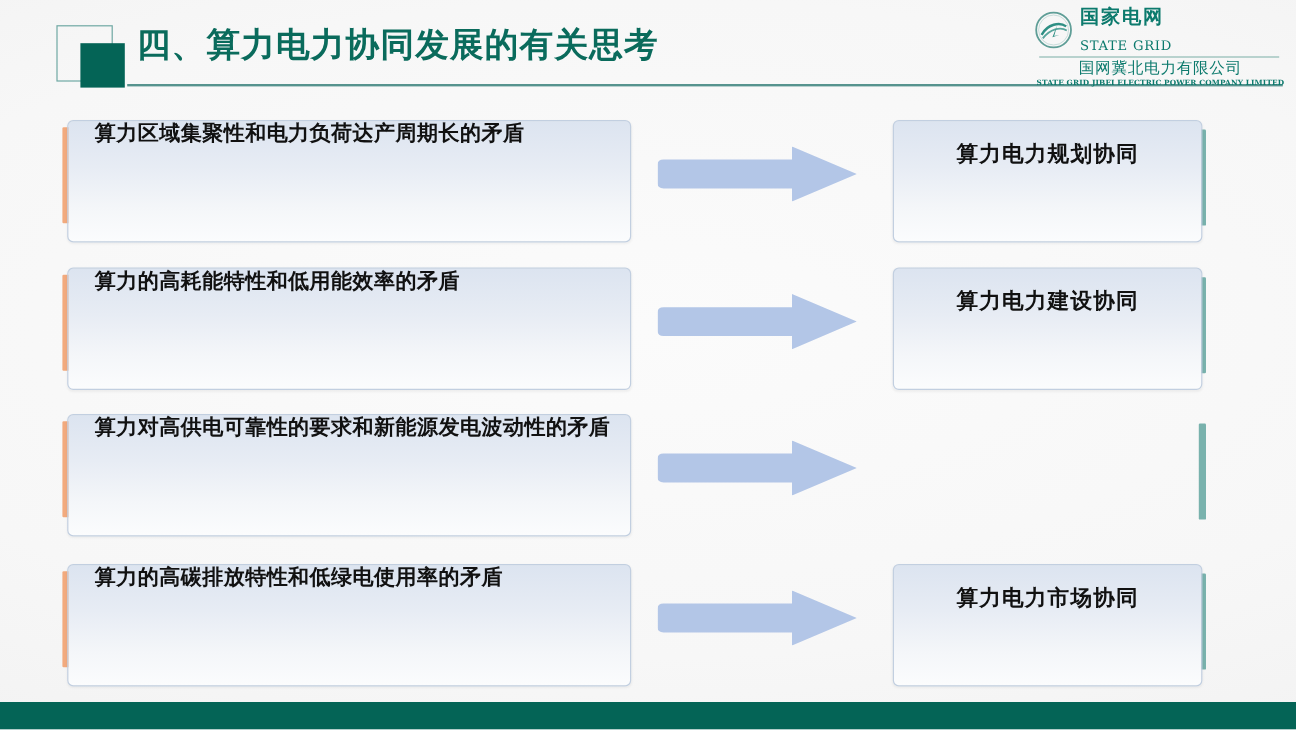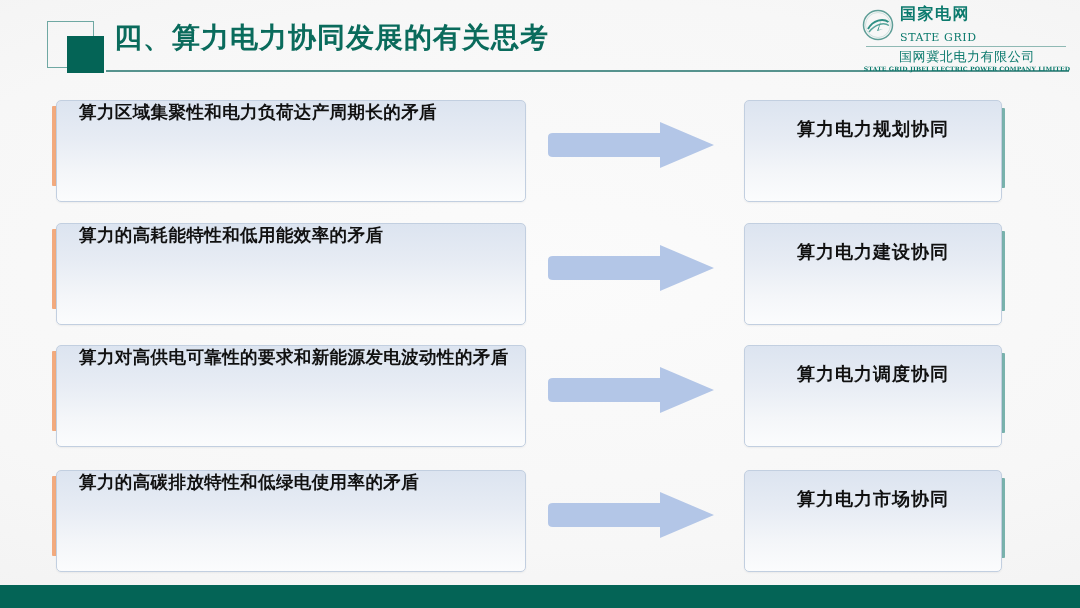--- a/index.html
+++ b/index.html
@@ -172,23 +172,20 @@
     <div class="accent-left"></div>
     <div class="box box-left">
       <span class="box-text">算力对高供电可靠性的要求和新能源发电波动性的矛盾</span>
     </div>
     <div class="arrow">
       <svg viewBox="0 0 166 46" aria-hidden="true">
         <path d="M0 15 Q0 11 5 11 L112 11 L112 0 L166 23 L112 46 L112 35 L5 35 Q0 35 0 31 Z" fill="#b3c6e7"></path>
       </svg>
     </div>
     <div class="accent-right"></div>
-    <div class="box box-right">
-      <span class="box-text">算力电力调度协同</span>
-    </div>
   </div>
 
   <div class="row" style="top:470px;">
     <div class="accent-left"></div>
     <div class="box box-left">
       <span class="box-text">算力的高碳排放特性和低绿电使用率的矛盾</span>
     </div>
     <div class="arrow">
       <svg viewBox="0 0 166 46" aria-hidden="true">
         <path d="M0 15 Q0 11 5 11 L112 11 L112 0 L166 23 L112 46 L112 35 L5 35 Q0 35 0 31 Z" fill="#b3c6e7"></path>

